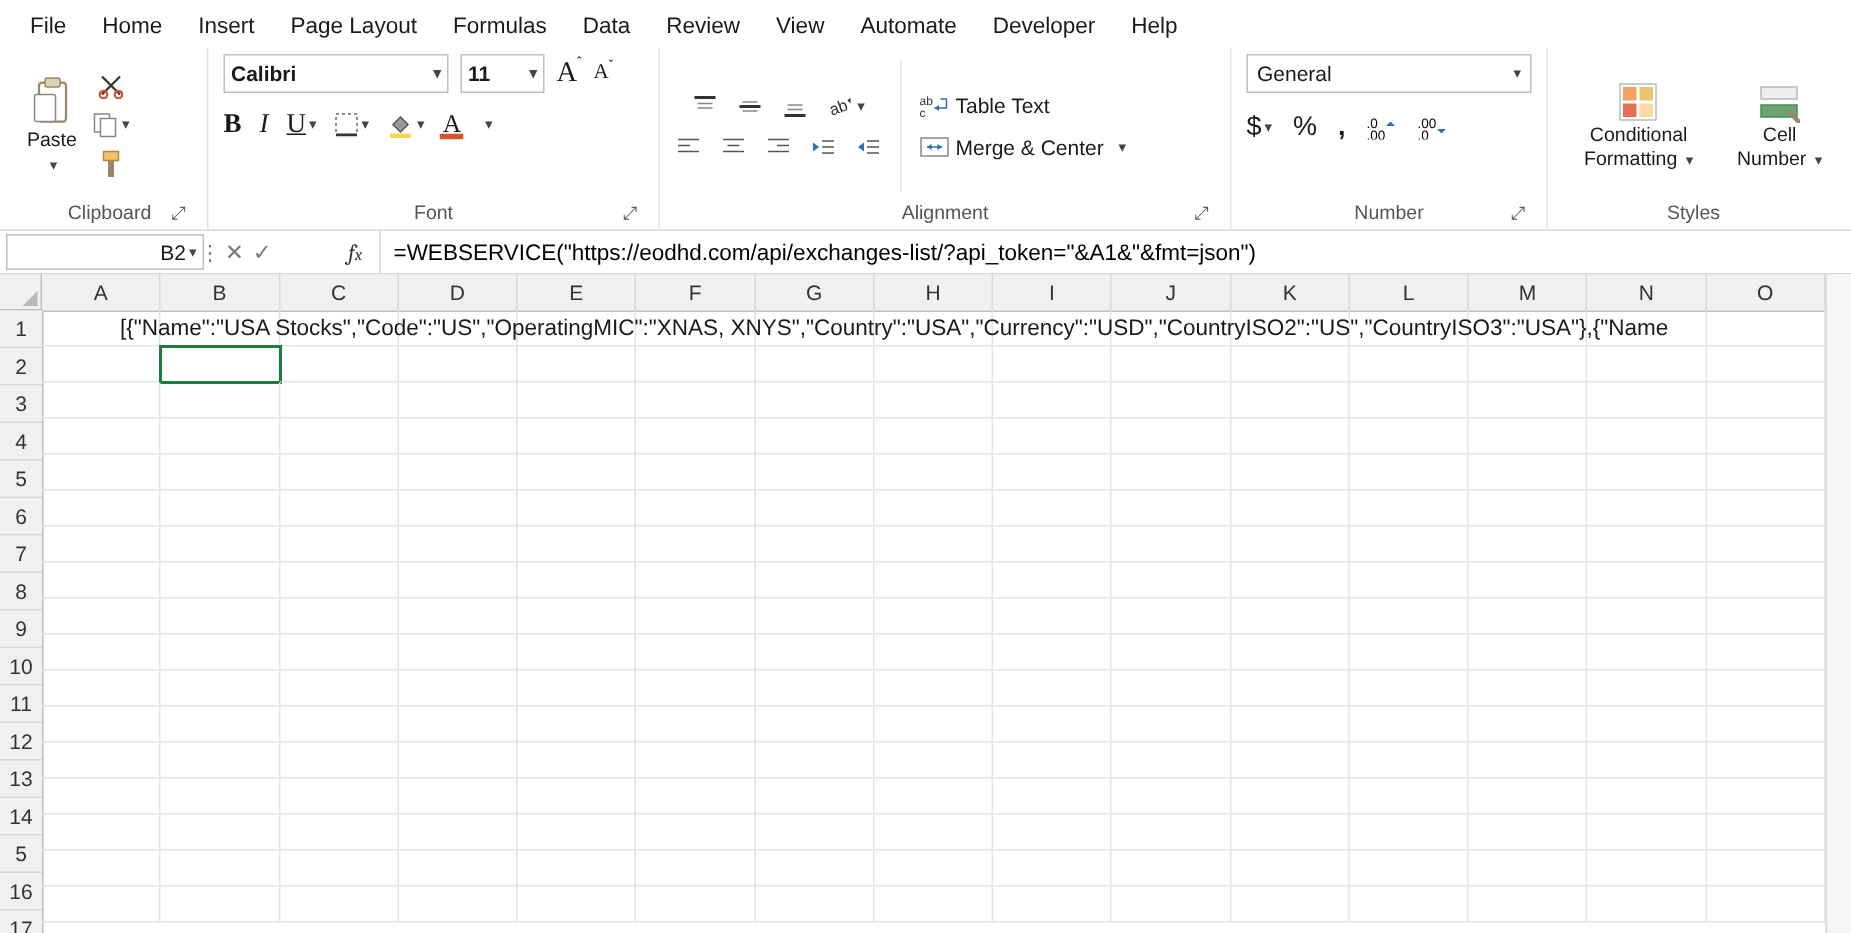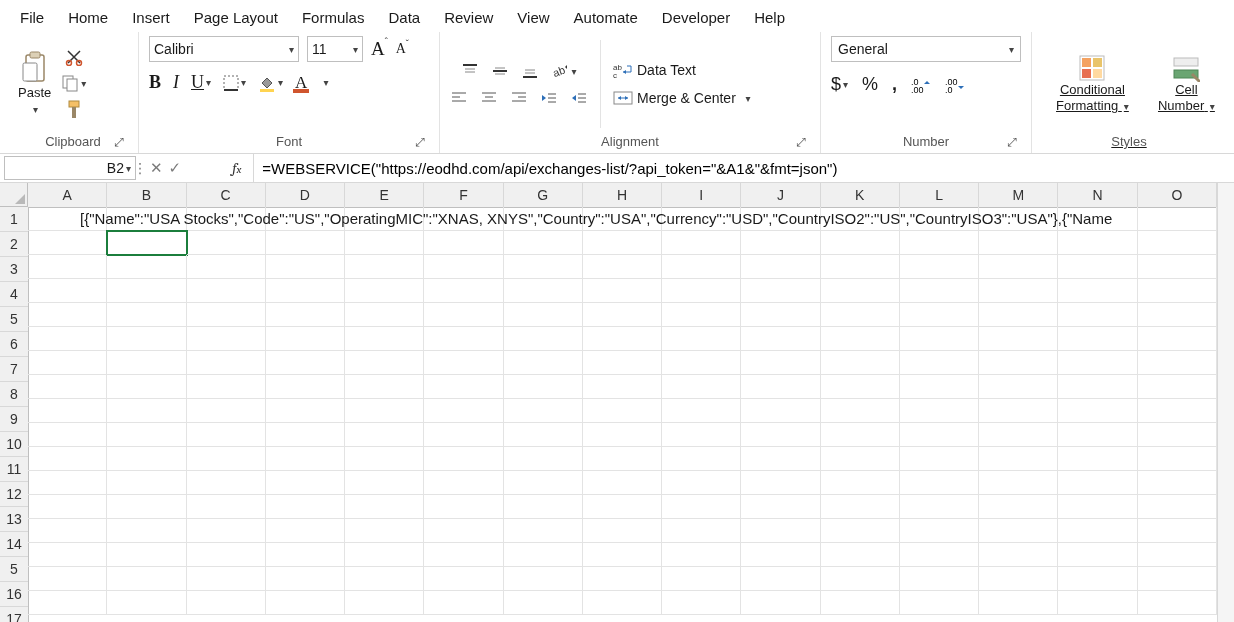--- a/index.html
+++ b/index.html
@@ -41,21 +41,21 @@
     box-sizing: border-box;
   }
   .group {
     display: flex;
     flex-direction: column;
     align-items: stretch;
     border-right: 1px solid #e3e3e3;
     padding: 0 10px 0 10px;
     position: relative;
   }
-  .group:last-child { border-right: none; text-decoration: underline; }
+  .group:last-child { border-right: none; }
   .group-body {
     flex: 1;
     display: flex;
     align-items: center;
     gap: 10px;
     padding-top: 4px;
   }
   .group-label {
     text-align: center;
     font-size: 13px;
@@ -79,21 +79,21 @@
   .row { display:flex; flex-direction:row; align-items:center; gap:8px; }
   .irow { display:flex; flex-direction:row; align-items:center; gap:12px; }
   .big-btn { display:flex; flex-direction:column; align-items:center; font-size:13px; cursor:pointer; line-height:1.2; }
   .big-btn .lbl { text-align:center; }
   .icon { display:inline-block; }
   .chev { font-size:10px; color:#444; margin-left:2px;}
   .dd { display:flex; align-items:center; cursor:pointer;}
   .sep-v { width:1px; background:#e3e3e3; align-self:stretch; margin:4px 2px;}
   .font-select, .size-select {
     border:1px solid #bfbfbf; height:24px; background:#fff; font-size:14px;
-    padding:0 4px; display:flex; align-items:center; justify-content:space-between; cursor:pointer;
+    padding:0 4px; display:flex; align-items:center; justify-content:space-between; cursor:pointer;font-weight:bold;
   }
   .font-select{ width:140px; }
   .size-select{ width:46px; }
   .fmt-select{
     border:1px solid #bfbfbf; height:24px; width:176px; background:#fff; font-size:14px;
     padding:0 6px; display:flex; align-items:center; justify-content:space-between; cursor:pointer;
   }
   .bold { font-weight:700; font-family:"Times New Roman",serif; font-size:18px;}
   .italic { font-style:italic; font-family:"Times New Roman",serif; font-size:18px;}
   .under { text-decoration:underline; font-family:"Times New Roman",serif; font-size:18px;}
@@ -356,21 +356,21 @@
       </div>
       <div class="sep-v"></div>
       <div class="col" style="align-items:flex-start; gap:12px">
         <span class="ibtn">
           <svg width="20" height="16" style="margin-right:4px">
               <text x="0" y="8" font-size="8" fill="#333">ab</text>
               <path d="M14 4 H18 V10 H10" stroke="#2d6fb8" fill="none"></path>
               <path d="M10 10 L13 8 L13 12 Z" fill="#2d6fb8"></path>
               <text x="0" y="16" font-size="8" fill="#333">c</text>
             </svg>
-          <span>Data Text</span>
+          <span>Table Text</span>
         </span>
         <span class="ibtn dd">
           <svg width="20" height="16" style="margin-right:4px">
               <rect x="1" y="2" width="18" height="12" fill="none" stroke="#888"></rect>
               <path d="M5 8 H15" stroke="#2d6fb8"></path>
               <path d="M5 8 L8 6 L8 10 Z" fill="#2d6fb8"></path>
               <path d="M15 8 L12 6 L12 10 Z" fill="#2d6fb8"></path>
             </svg>
           <span>Merge &amp; Center</span>
           &nbsp;&nbsp;<span class="chev">▾</span>

